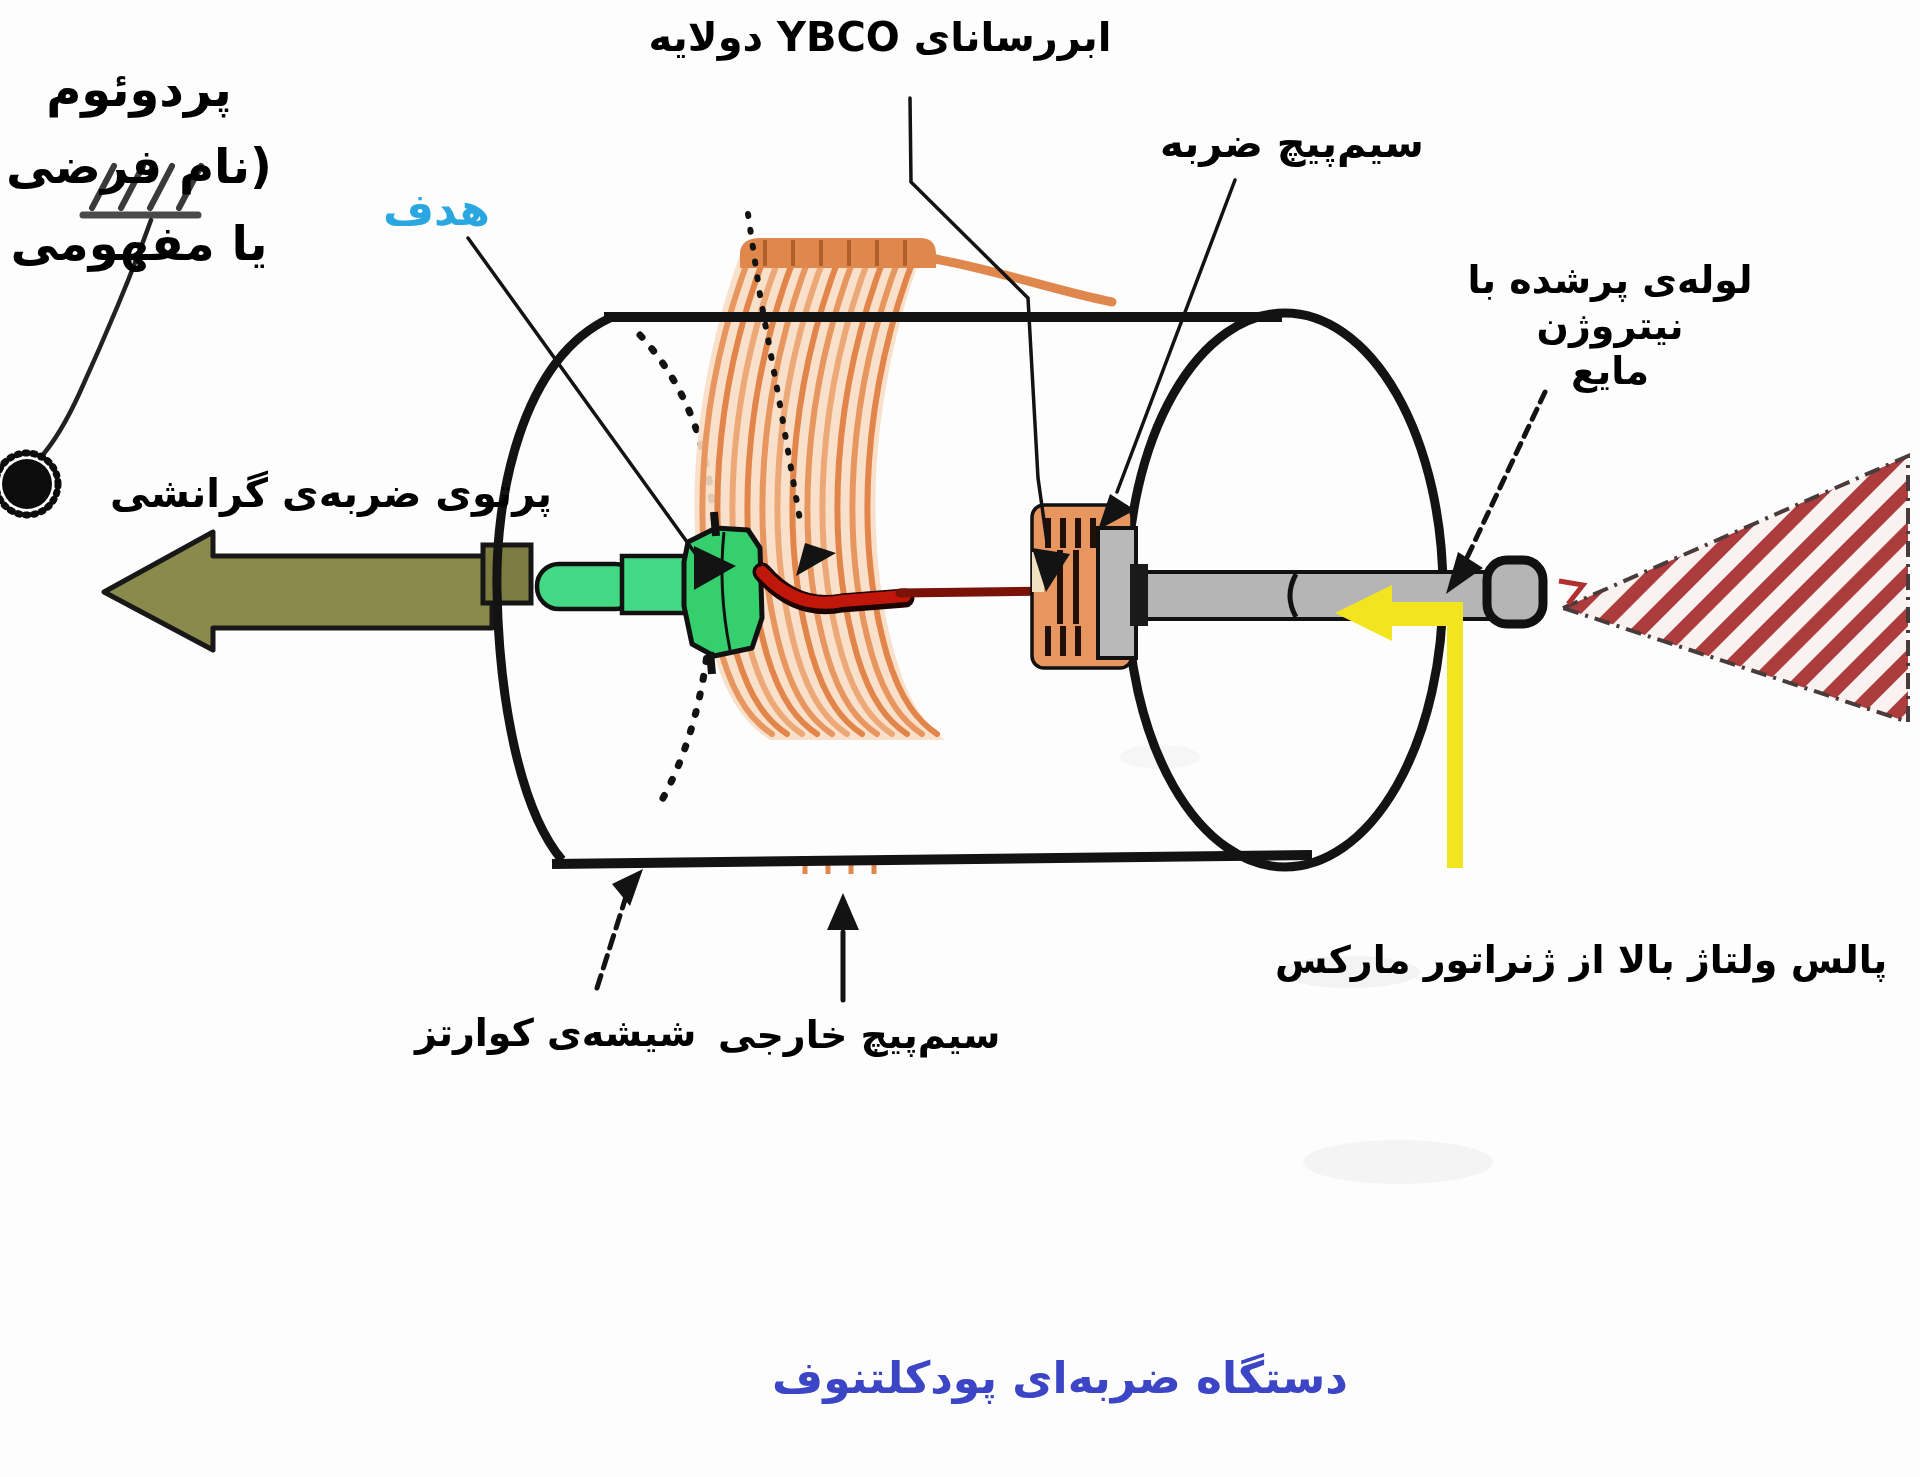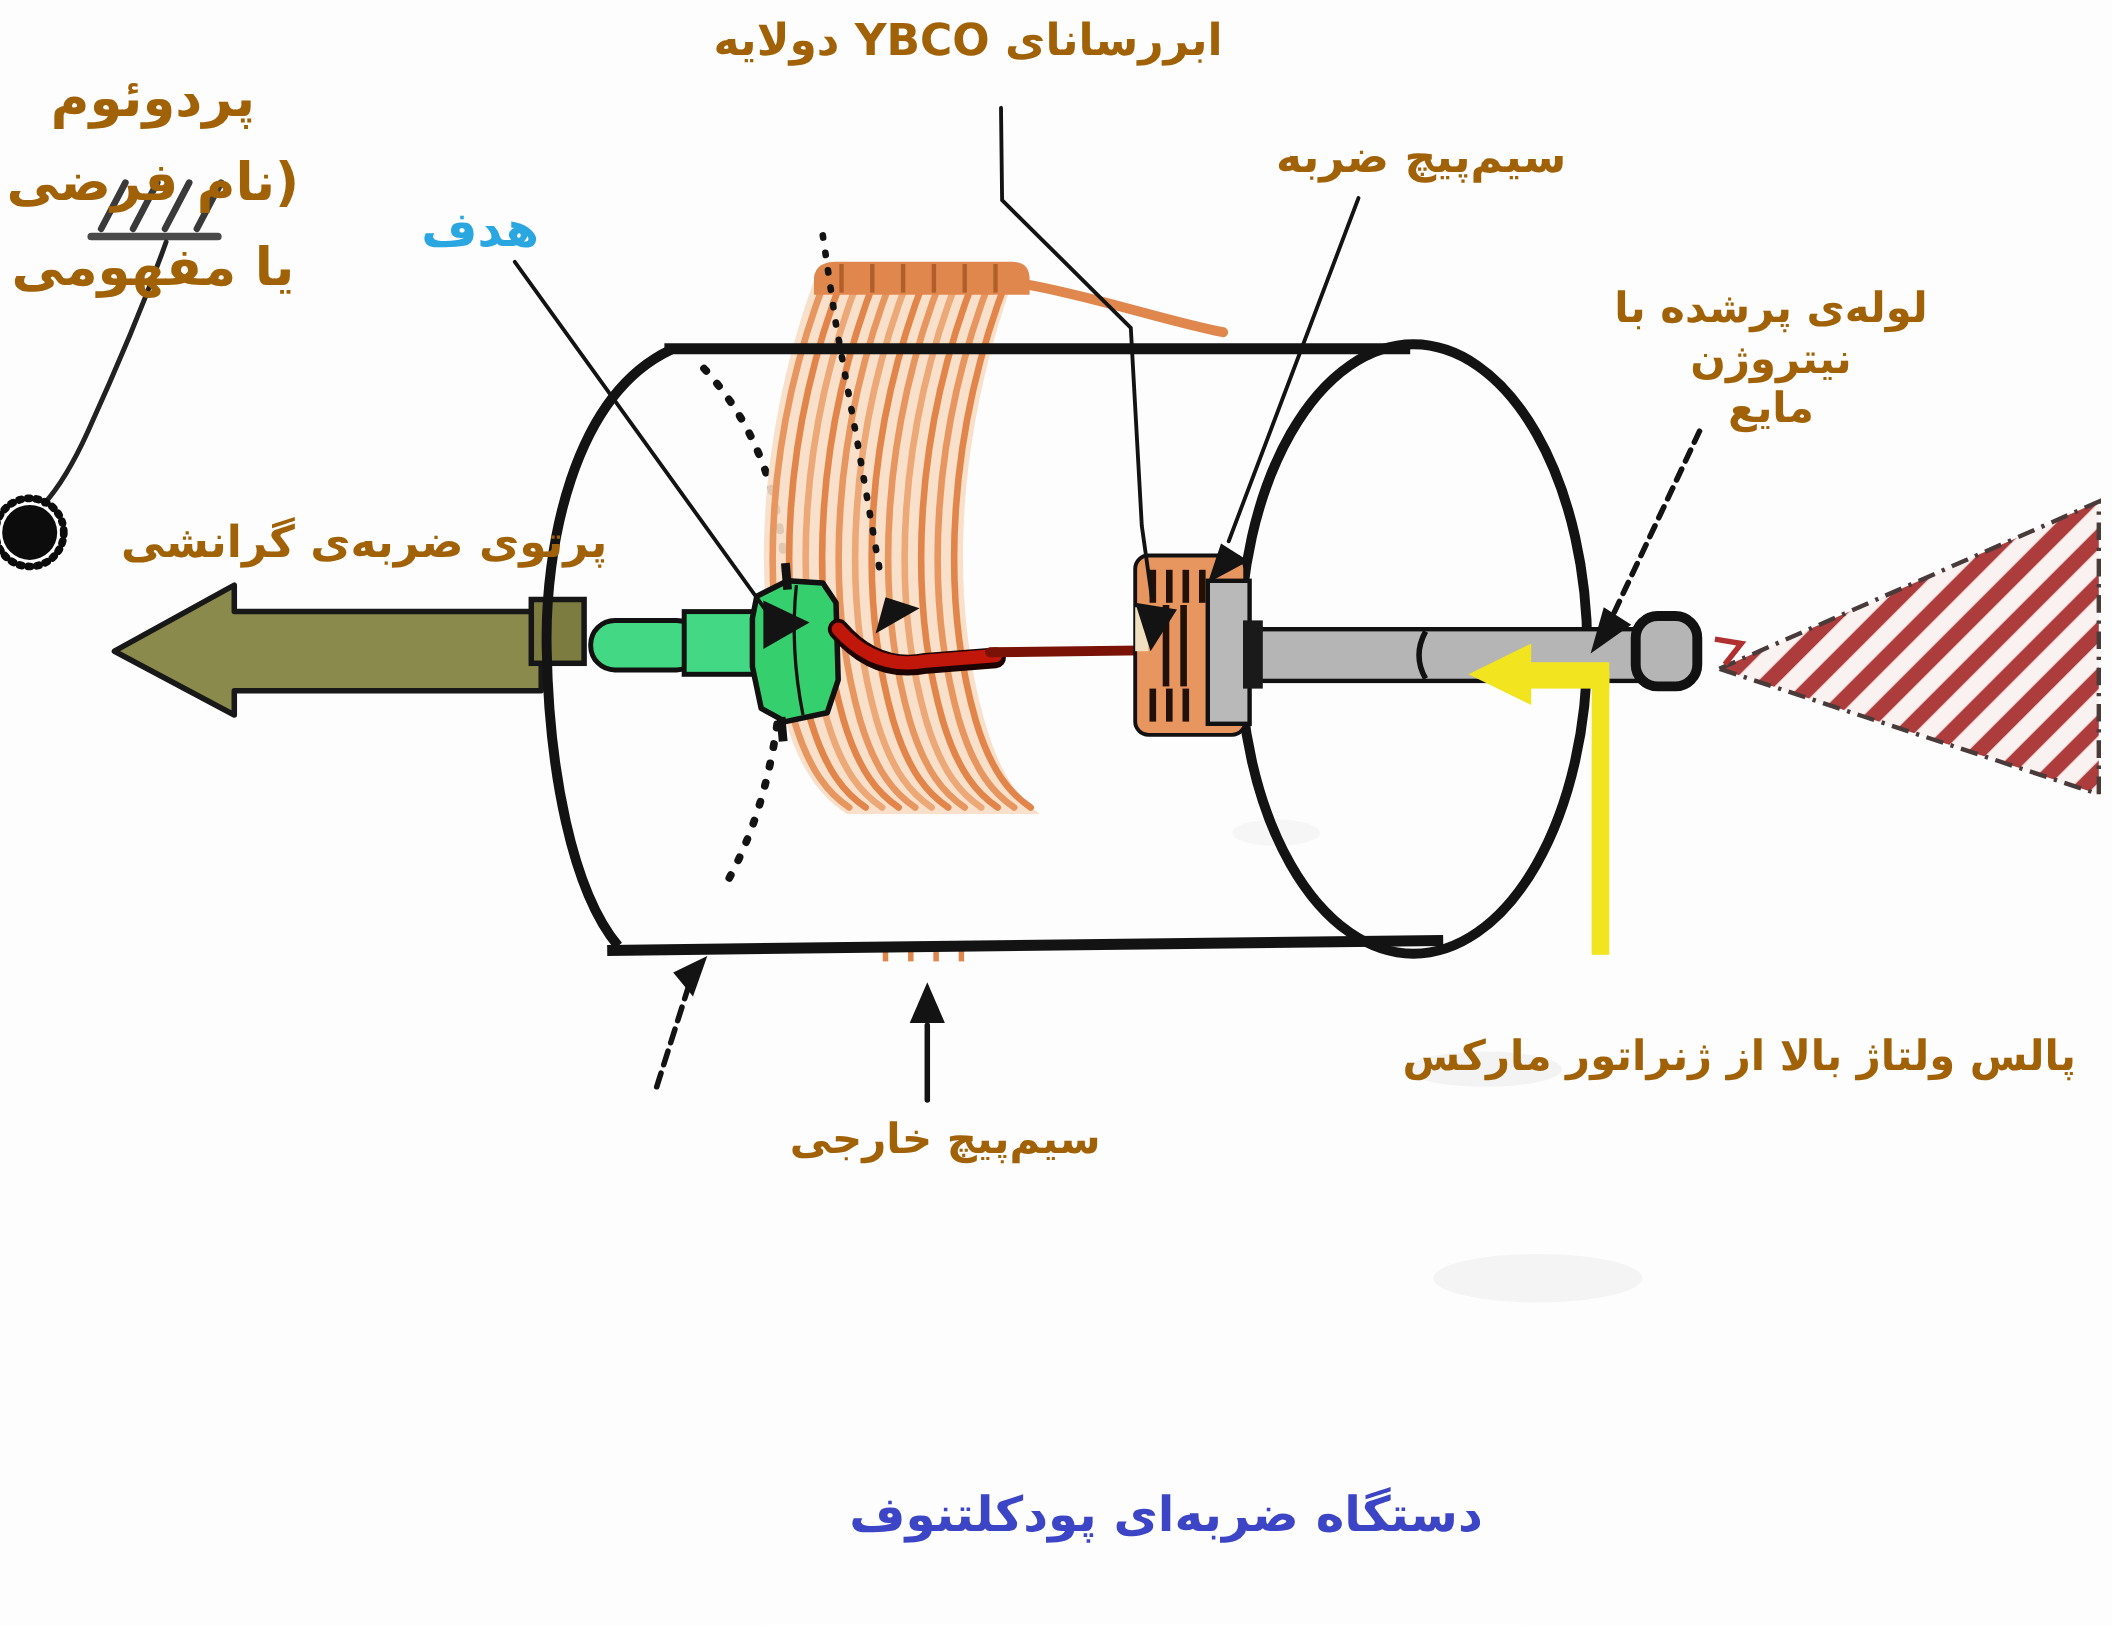--- a/index.html
+++ b/index.html
@@ -2,21 +2,21 @@
 <html><head>
 <meta charset="utf-8">
 <style>
   html,body{margin:0;padding:0;background:#ffffff;}
   #stage{
     position:relative;width:1920px;height:1477px;background:#fdfdfd;overflow:hidden;
     font-family:"DejaVu Sans",sans-serif;
   }
   #drawing{position:absolute;left:0;top:0;}
   .label{
-    position:absolute;direction:rtl;color:#a16207;font-weight:bold;
+    position:absolute;direction:rtl;color:#000000;font-weight:bold;
     font-size:38px;line-height:1.45;white-space:nowrap;
   }
   .label.center{text-align:center;white-space:normal;}
   .lbl-target{color:#2aa7e0;font-size:44px;}
   .lbl-title{color:#3c45c6;font-size:44px;text-align:center;white-space:nowrap;}
   .lbl-super{font-size:40px;}
   .lbl-discharge,.lbl-inner{font-size:40px;}
   .lbl-beam,.lbl-danger{font-size:40px;}
 </style>
 </head>
@@ -189,19 +189,20 @@
   <div class="label lbl-inner" style="left:1160px;top:114px;">سیم‌پیچ ضربه</div>
 
   <div class="label center" style="left:1400px;top:258px;width:420px;line-height:1.2;">
     <div>لوله‌ی پرشده با نیتروژن</div>
     <div>مایع</div>
   </div>
 
   <div class="label lbl-beam" style="left:110px;top:464px;">پرتوی ضربه‌ی گرانشی</div>
 
 
+  <div class="label" style="left:415px;top:1006px;">شیشه‌ی کوارتز</div>
 
   <div class="label" style="left:718px;top:1008px;">سیم‌پیچ خارجی</div>
 
   <div class="label" style="left:1275px;top:933px;">پالس ولتاژ بالا از ژنراتور مارکس</div>
 
   <div class="label lbl-title" style="left:620px;top:1346px;width:880px;">دستگاه ضربه‌ای پودکلتنوف</div>
 </div>
 
 </body></html>

